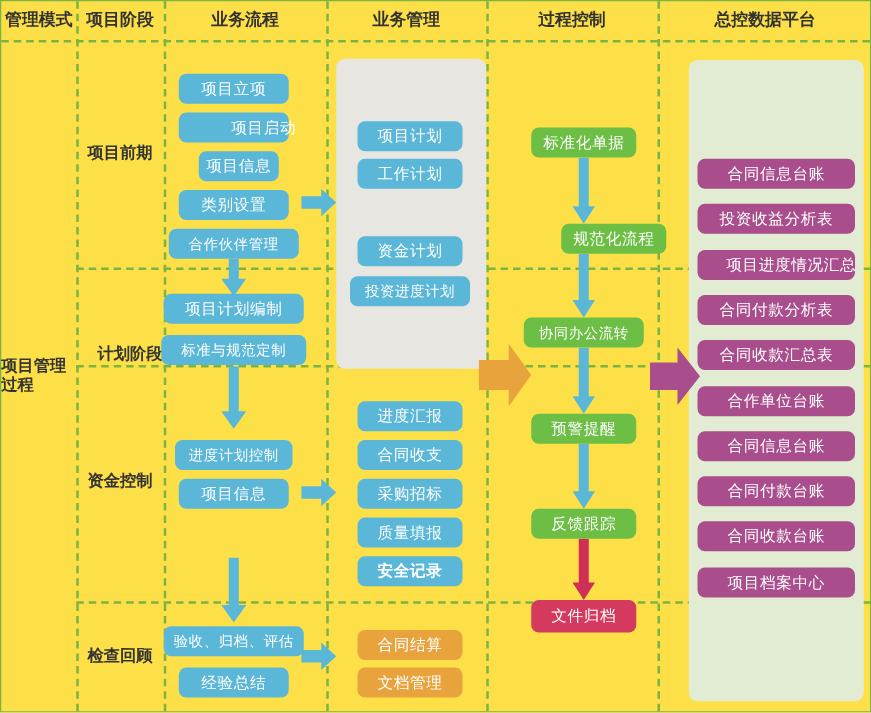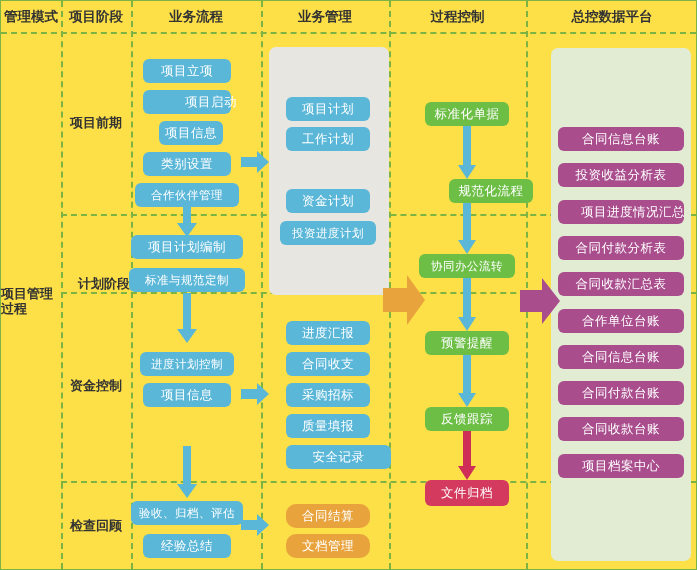--- a/index.html
+++ b/index.html
@@ -52,21 +52,21 @@
     color:#ffffff;
     font-size:12.5px;
     font-weight:normal;
     white-space:nowrap;
     letter-spacing:0.5px;
     box-sizing:border-box;
   }
   .box.blue{background:#5bb7d8;}
   .box.green{background:#6cbe45;}
   .box.purple{background:#a94d8d;}
-  .box.orange{background:#e8a33d;border-radius:10px;}
+  .box.orange{background:#e8a33d;}
   .box.crimson{background:#d33a5e;}
 
   
   .arr{position:absolute;}
   .arr svg{display:block;}
 </style>
 </head>
 <body>
 
 <div id="chart">
@@ -168,21 +168,21 @@
 
   <div class="box blue" style="left:285px;top:96px;width:84px;height:24px;">项目计划</div>
   <div class="box blue" style="left:285px;top:126px;width:84px;height:24px;">工作计划</div>
   <div class="box blue" style="left:285px;top:188px;width:84px;height:24px;">资金计划</div>
   <div class="box blue" style="left:279px;top:220px;width:96px;height:24px;font-size:11.5px;">投资进度计划</div>
 
   <div class="box blue" style="left:285px;top:320px;width:84px;height:24px;">进度汇报</div>
   <div class="box blue" style="left:285px;top:351px;width:84px;height:24px;">合同收支</div>
   <div class="box blue" style="left:285px;top:382px;width:84px;height:24px;">采购招标</div>
   <div class="box blue" style="left:285px;top:413px;width:84px;height:24px;">质量填报</div>
-  <div class="box blue" style="left:285px;top:444px;width:105px;height:24px;">安全记录</div>
+  <div class="box blue" style="left:285px;top:444px;width:84px;height:24px;font-weight:bold;">安全记录</div>
 
   <div class="box orange" style="left:285px;top:503px;width:84px;height:24px;">合同结算</div>
   <div class="box orange" style="left:285px;top:533px;width:84px;height:24px;">文档管理</div>
 
   <div class="arr" style="left:382px;top:274px;">
     <svg width="42" height="50" viewBox="0 0 42 50">
         <polygon points="0,13 24,13 24,0 42,25 24,50 24,37 0,37" fill="#e8a33d"></polygon>
       </svg>
   </div>
 

